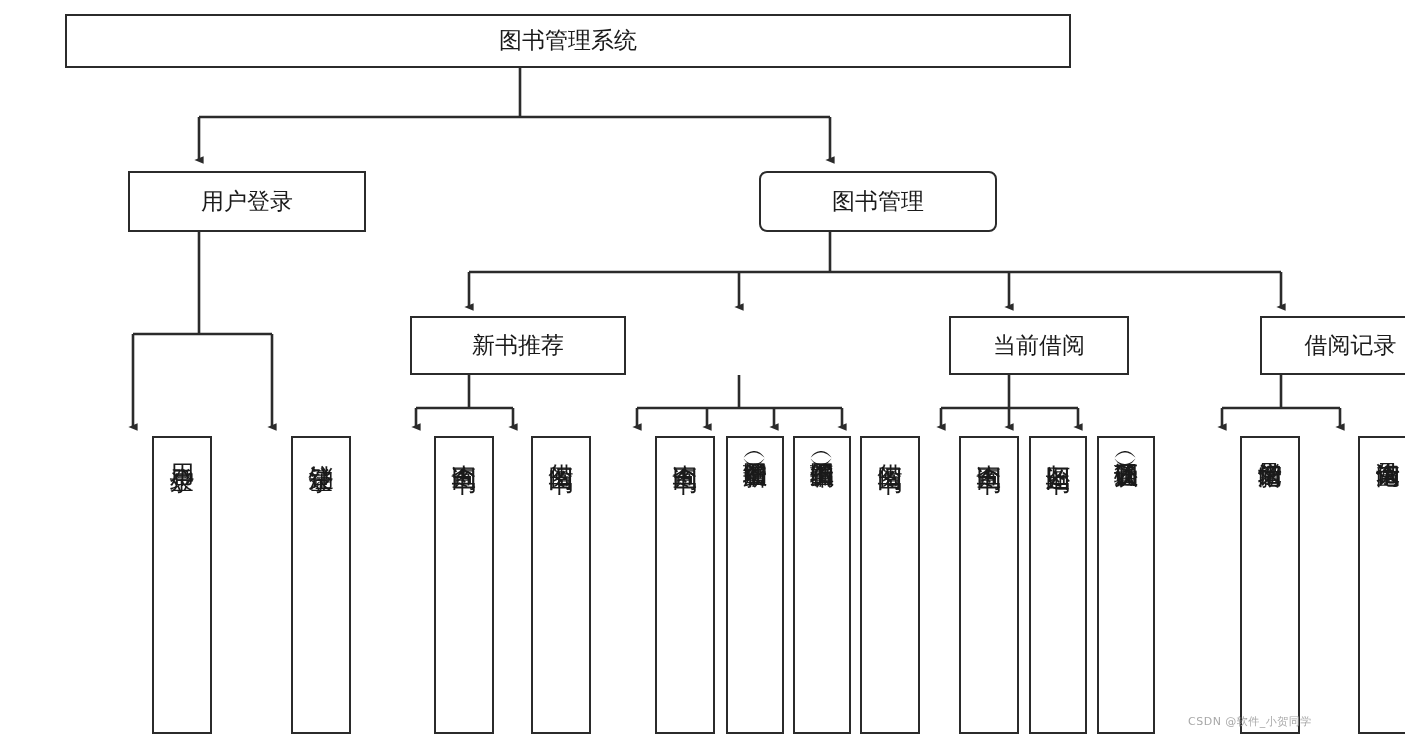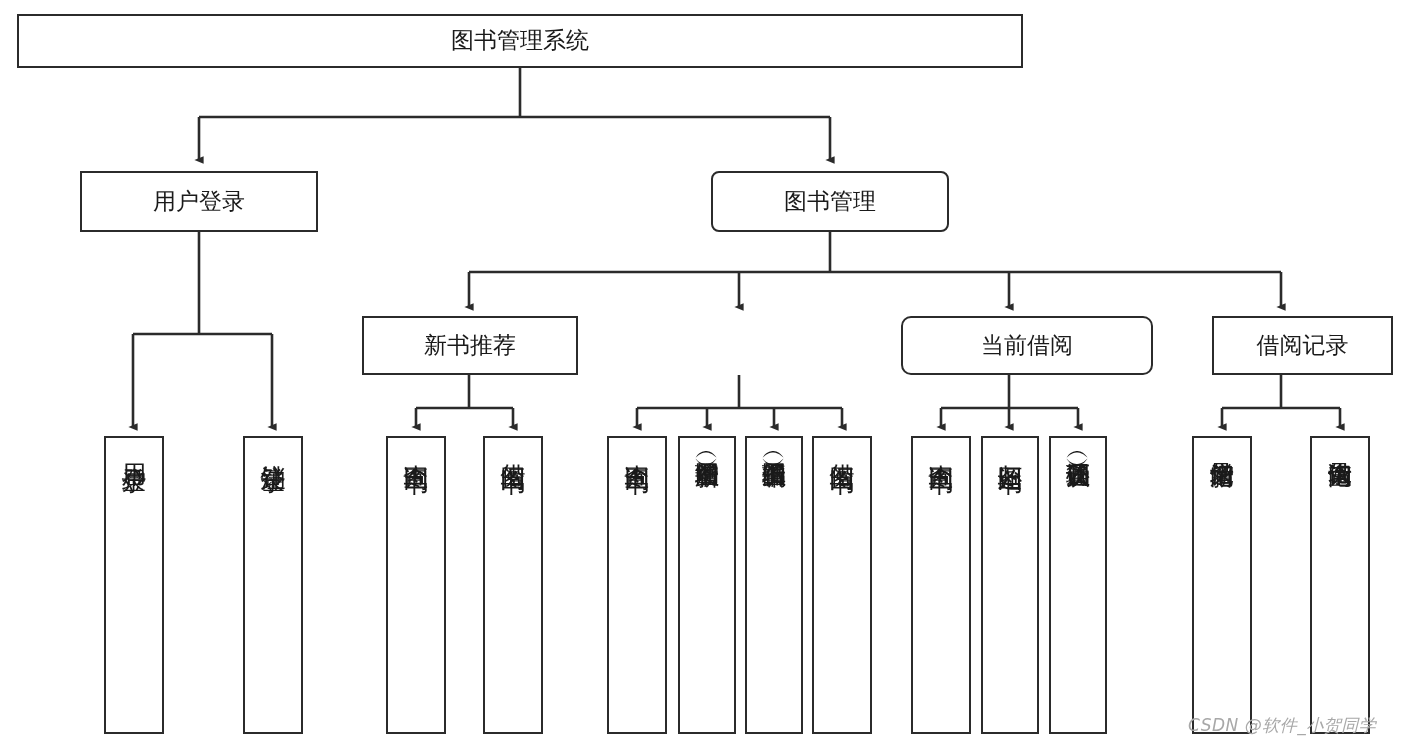--- a/index.html
+++ b/index.html
@@ -26,20 +26,21 @@
     pointer-events: none;
   }
   .node {
     position: absolute;
     box-sizing: border-box;
     background: #ffffff;
     border: 2px solid #2b2b2b;
     display: flex;
     align-items: center;
     justify-content: center;
+    margin-left: 48px;
   }
   .node .label {
     color: #1a1a1a;
     text-align: center;
     line-height: 1.18;
     white-space: nowrap;
   }
   .node.horiz .label {
     font-size: 23px;
   }
@@ -56,25 +57,24 @@
     line-height: 1;
   }
   .node.vert.compact .label {
     font-size: 24px;
     letter-spacing: 0px;
   }
   #watermark {
     position: absolute;
     left: 1188px;
     top: 714px;
-    font-size: 17px;
+    font-size: 11px;
     color: #a8a8a8;
     white-space: nowrap;
     letter-spacing: 0.5px;
-    font-style: italic;
   }
 </style>
 </head>
 <body>
 
 <div id="canvas">
 
   <svg id="wires" viewBox="0 0 1405 747" xmlns="http://www.w3.org/2000/svg">
     <defs>
       <marker id="arrow" markerWidth="10" markerHeight="10" refX="4.2" refY="5" orient="auto" markerUnits="userSpaceOnUse">
@@ -133,21 +133,21 @@
   <div class="node horiz" style="left:80px; top:171px; width:238px; height:61px;">
     <span class="label">用户登录</span>
   </div>
   <div class="node horiz" style="left:711px; top:171px; width:238px; height:61px;border-radius:8px;">
     <span class="label">图书管理</span>
   </div>
 
   <div class="node horiz" style="left:362px; top:316px; width:216px; height:59px;">
     <span class="label">新书推荐</span>
   </div>
-  <div class="node horiz" style="left:901px; top:316px; width:252px; height:59px;border-radius:10px;">
+  <div class="node horiz" style="left:901px; top:316px; width:180px; height:59px;">
     <span class="label">当前借阅</span>
   </div>
   <div class="node horiz" style="left:1212px; top:316px; width:181px; height:59px;">
     <span class="label">借阅记录</span>
   </div>
 
   <div class="node vert" style="left:104px; top:436px; width:60px; height:298px;">
     <span class="label">用户登录</span>
   </div>
   <div class="node vert" style="left:243px; top:436px; width:60px; height:298px;">

